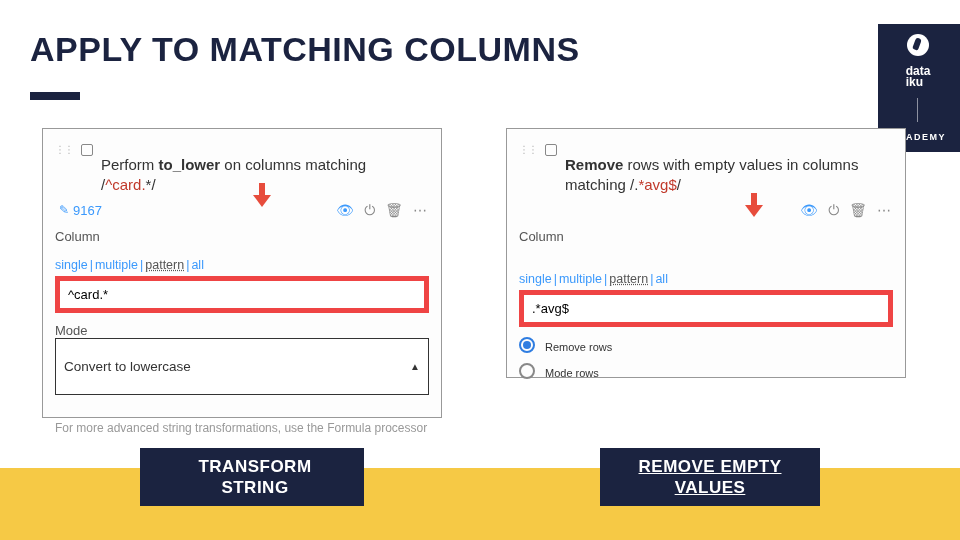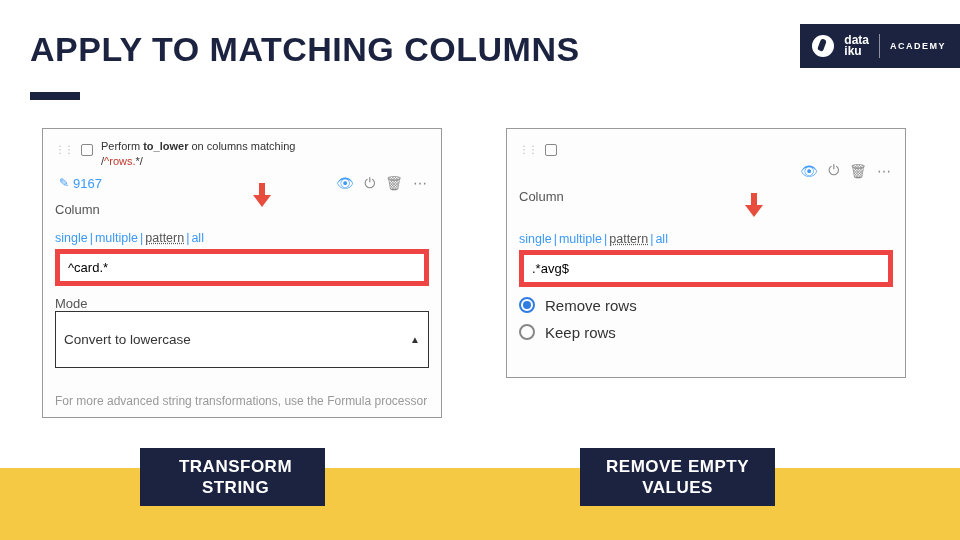--- a/index.html
+++ b/index.html
@@ -1,34 +1,34 @@
 <!DOCTYPE html>
 <html><head>
 <meta charset="utf-8">
 <style>
   * { box-sizing: border-box; margin: 0; padding: 0; }
   body { font-family: -apple-system, BlinkMacSystemFont, "Segoe UI", Arial, sans-serif; width: 960px; height: 540px; background: #fff; position: relative; overflow: hidden; }
   
   .slide-title { font-family: "Arial Black", "Arial Narrow", sans-serif; font-weight: 900; font-size: 34px; color: #1b2340; letter-spacing: 0.5px; font-stretch: condensed; position: absolute; top: 30px; left: 30px; }
   .title-underline { position: absolute; top: 92px; left: 30px; width: 50px; height: 8px; background: #1b2340; }
   
-  .brand-badge { position: absolute; top: 24px; right: 0; background: #1b2340; color: #fff; display: flex; align-items: center; padding: 10px 14px 10px 12px; gap: 10px; }
+  .brand-badge { position: absolute; top: 24px; right: 0; background: #1b2340; color: #fff; display: flex; align-items: center; padding: 10px 14px 10px 12px; gap: 10px; flex-direction: column; }
   .brand-logo { width: 22px; height: 22px; border-radius: 50%; background: #fff; position: relative; }
   .brand-logo::after { content: ""; position: absolute; left: 7px; top: 4px; width: 6px; height: 12px; border-radius: 3px 3px 2px 2px; background: #1b2340; transform: rotate(20deg); }
   .brand-text { display: flex; flex-direction: column; line-height: 0.9; font-size: 12px; font-weight: 600; }
   .brand-sep { width: 1px; height: 24px; background: rgba(255,255,255,0.5); }
   .brand-academy { font-size: 9px; letter-spacing: 1.5px; font-weight: 600; }
   
   .panel-row { position: absolute; top: 128px; left: 42px; right: 42px; display: flex; gap: 64px; }
   .panel { border: 1px solid #999; background: #fdfdfd; padding: 8px 12px 16px 12px; font-size: 13px; color: #333; width: 400px; position: relative; }
   
   .step-header { display: flex; align-items: flex-start; gap: 8px; padding: 2px 0 4px 0; }
   .drag-handle { color: #b6b6b6; font-size: 10px; letter-spacing: -1px; line-height: 1; padding-top: 6px; cursor: grab; }
   .step-check { width: 12px; height: 12px; border: 1px solid #888; border-radius: 2px; margin-top: 5px; flex-shrink: 0; cursor: pointer; }
-  .step-desc { font-size: 11px; color: #333; line-height: 1.35; }
+  .step-desc { font-size: 15px; color: #333; line-height: 1.35; margin-top: 16px; }
   .step-desc b { font-weight: 700; }
   .regex { color: #333; }
   .regex-hl { color: #c0392b; }
   
   .toolbar-row { display: flex; align-items: center; padding: 2px 2px 6px 4px; gap: 6px; position: relative; }
   .toolbar-left { display: flex; align-items: center; gap: 4px; color: #3b99fc; font-size: 13px; }
   .toolbar-left .pencil { color: #3b99fc; font-size: 12px; }
   .toolbar-icons { margin-left: auto; display: flex; gap: 10px; color: #888; align-items: center; }
   .toolbar-icons .ico { cursor: pointer; font-size: 14px; }
   .eye { color: #3b99fc; }
@@ -42,29 +42,29 @@
   
   .select-box { width: 100%; border: 1px solid #333; background: #fff; font-size: 13.5px; padding: 20px 8px; margin-top: 0; display: flex; justify-content: space-between; align-items: center; cursor: pointer; gap: 40px; }
   .select-caret { font-size: 10px; }
   
   .hint-text { color: #999; font-size: 12px; margin-top: 24px; line-height: 1.6; }
   
   .arrow-down { position: absolute; width: 18px; height: 26px; }
   .arrow-down::before { content: ""; position: absolute; left: 6px; top: 0; width: 6px; height: 14px; background: #e74c3c; }
   .arrow-down::after { content: ""; position: absolute; left: 0; top: 12px; width: 0; height: 0; border-left: 9px solid transparent; border-right: 9px solid transparent; border-top: 12px solid #e74c3c; }
   
-  .radio-row { display: flex; align-items: flex-start; gap: 10px; font-size: 15px; color: #333; margin-top: 10px; cursor: pointer; }
+  .radio-row { display: flex; align-items: flex-end; gap: 10px; font-size: 11px; color: #333; margin-top: 10px; cursor: pointer; }
   .radio { width: 16px; height: 16px; border: 2px solid #888; border-radius: 50%; display: inline-flex; align-items: center; justify-content: center; }
   .radio.checked { border-color: #2f7de1; }
   .radio.checked::after { content: ""; width: 8px; height: 8px; background: #2f7de1; border-radius: 50%; }
   
   .bottom-band { position: absolute; left: 0; right: 0; bottom: 0; height: 72px; background: #f6c945; }
   .caption-box { position: absolute; bottom: 34px; background: #1b2340; color: #fff; font-weight: 800; font-size: 17px; letter-spacing: 0.5px; text-align: center; padding: 8px 24px; line-height: 1.25; font-family: "Arial Narrow", Arial, sans-serif; font-stretch: condensed; }
-  .cap-left { left: 140px; width: 185px; padding-left: 30px; }
-  .cap-right { left: 580px; width: 195px; }
+  .cap-left { left: 140px; width: 224px; padding-left: 30px; }
+  .cap-right { left: 600px; width: 220px; text-decoration: underline; }
 </style>
 </head>
 <body>
 
 <h1 class="slide-title">APPLY TO MATCHING COLUMNS</h1>
 <div class="title-underline"></div>
 
 <div class="brand-badge">
   <div class="brand-logo"></div>
   <div class="brand-text">
@@ -76,21 +76,21 @@
 </div>
 
 <div class="panel-row">
 
   <div class="panel" style="height:290px;">
     <div class="step-header">
       <span class="drag-handle">⋮⋮</span>
       <span class="step-check"></span>
       <div class="step-desc">
         <span>Perform </span><b>to_lower</b><span> on columns matching </span><br>
-        <span class="regex"><span>/</span><span class="regex-hl">^rows.</span><span>*/</span></span>
+        <span class="regex"><span>/</span><span class="regex-hl">^card.</span><span>*/</span></span>
       </div>
     </div>
     <div class="toolbar-row">
       <span class="toolbar-left">
         <span class="pencil">✎</span>
         <span>9167</span>
       </span>
       <span class="toolbar-icons">
         <span class="ico eye">👁</span>
         <span class="ico">⏻</span>
@@ -111,20 +111,23 @@
       <span>Convert to lowercase</span>
       <span class="select-caret">▲</span>
     </div>
     <div class="hint-text">For more advanced string transformations, use the Formula processor</div>
   </div>
 
   <div class="panel" style="height:250px;">
     <div class="step-header">
       <span class="drag-handle">⋮⋮</span>
       <span class="step-check"></span>
+      <div class="step-desc">
+        <b>Remove</b><span> rows with empty values in columns matching /.</span><span class="regex-hl">*avg$</span><span>/</span>
+      </div>
     </div>
     <div class="toolbar-row">
       <span class="toolbar-icons">
         <span class="ico eye">👁</span>
         <span class="ico">⏻</span>
         <span class="ico">🗑</span>
         <span class="ico">⋯</span>
       </span>
     </div>
     <div class="arrow-down" style="left:238px; top:64px;"></div>
@@ -134,21 +137,21 @@
         <span>single</span><span class="sep">|</span><span>multiple</span><span class="sep">|</span><span class="active">pattern</span><span class="sep">|</span><span>all</span>
       </span>
     </div>
     <input class="text-input" value=".*avg$" style="">
     <div class="radio-row">
       <span class="radio checked"></span>
       <span>Remove rows</span>
     </div>
     <div class="radio-row">
       <span class="radio"></span>
-      <span>Keep rows</span>
+      <span>Mode rows</span>
     </div>
   </div>
 
 </div>
 
 <div class="bottom-band"></div>
 
 <div class="caption-box cap-left">
   <div>TRANSFORM</div>
   <div>STRING</div>

